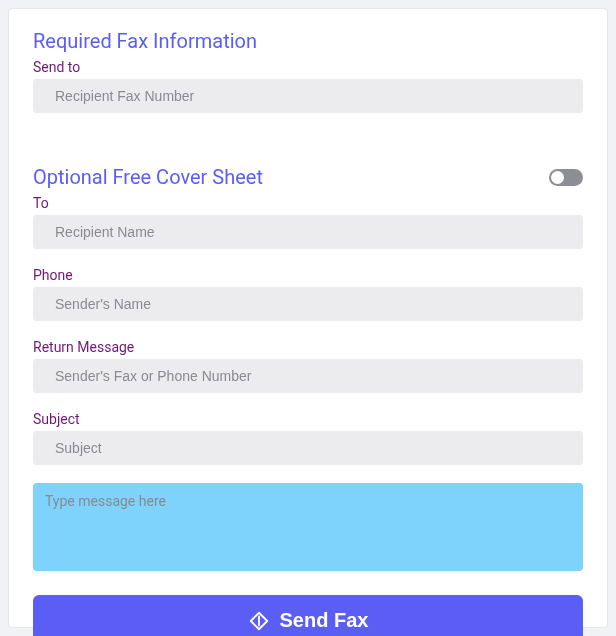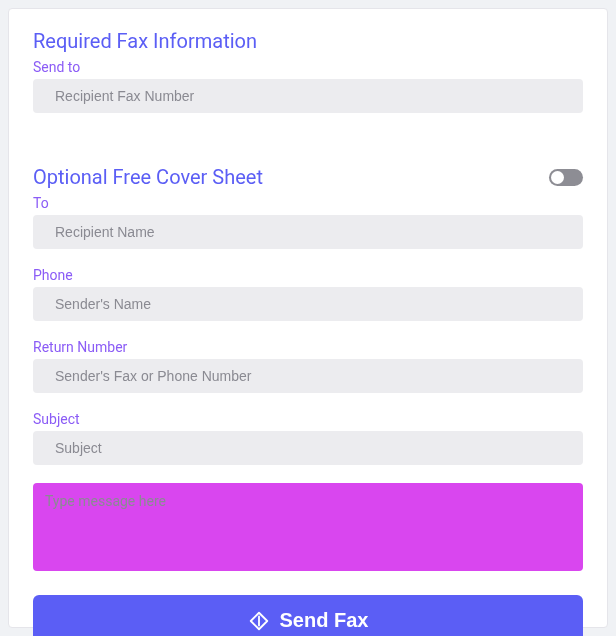--- a/index.html
+++ b/index.html
@@ -32,42 +32,42 @@
       justify-content: space-between;
       align-items: center;
       margin-top: 26px;
       margin-bottom: 6px;
     }
     .header-row .section-title {
       margin-bottom: 0;
       text-align: center;
     }
     .label {
-      color: #8b5cf6;
+      color: #701a75;
       font-size: 14px;
       margin-bottom: 4px;
       display: block;
     }
     .input {
       width: 100%;
       background: #ececef;
       border: none;
       border-radius: 4px;
       padding: 9px 22px;
       font-size: 14px;
       color: #737373;
       outline: none;
       margin-bottom: 18px;
     }
     .input::placeholder {
       color: #8a8a92;
     }
     .textarea {
       width: 100%;
-      background: #d946ef;
+      background: #7dd3fc;
       border: none;
       border-radius: 4px;
       padding: 10px 12px;
       font-size: 14px;
       color: #333;
       outline: none;
       resize: none;
       height: 88px;
       margin-bottom: 20px;
       font-family: inherit;
@@ -130,21 +130,21 @@
       <div class="toggle-knob"></div>
     </div>
   </div>
 
   <label class="label">To</label>
   <input class="input" type="text" placeholder="Recipient Name" style="">
 
   <label class="label">Phone</label>
   <input class="input" type="text" placeholder="Sender's Name" style="">
 
-  <label class="label">Return Number</label>
+  <label class="label">Return Message</label>
   <input class="input" type="text" placeholder="Sender's Fax or Phone Number" style="">
 
   <label class="label">Subject</label>
   <input class="input" type="text" placeholder="Subject" style="">
 
   <textarea class="textarea" placeholder="Type message here" style=""></textarea>
 
   <button class="send-button">
     <svg width="22" height="22" viewBox="0 0 24 24" fill="none" stroke="white" stroke-width="2" stroke-linecap="round" stroke-linejoin="round">
       <path d="M12 3 L21 12 L12 21 L3 12 Z"></path>

